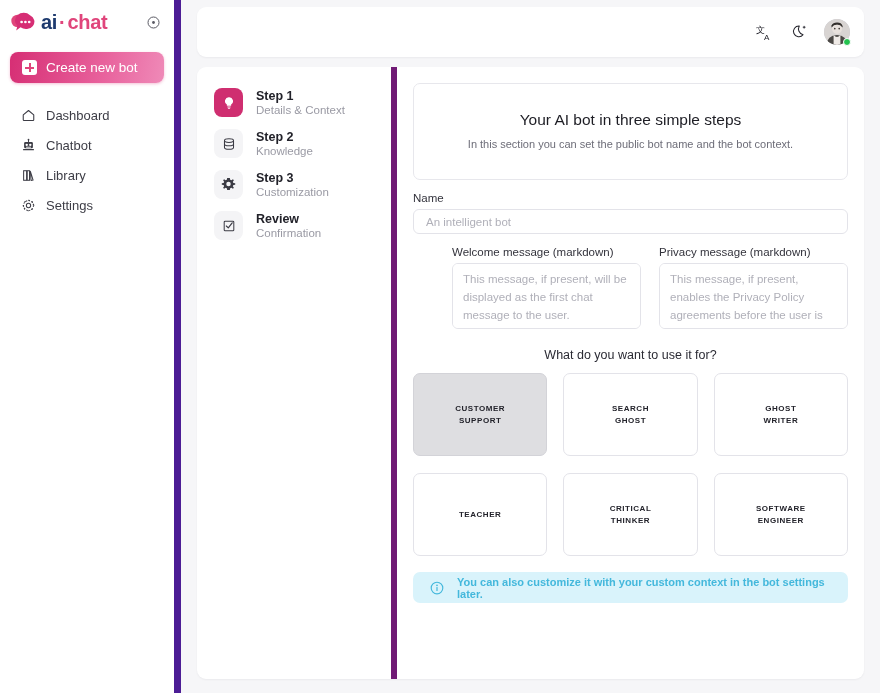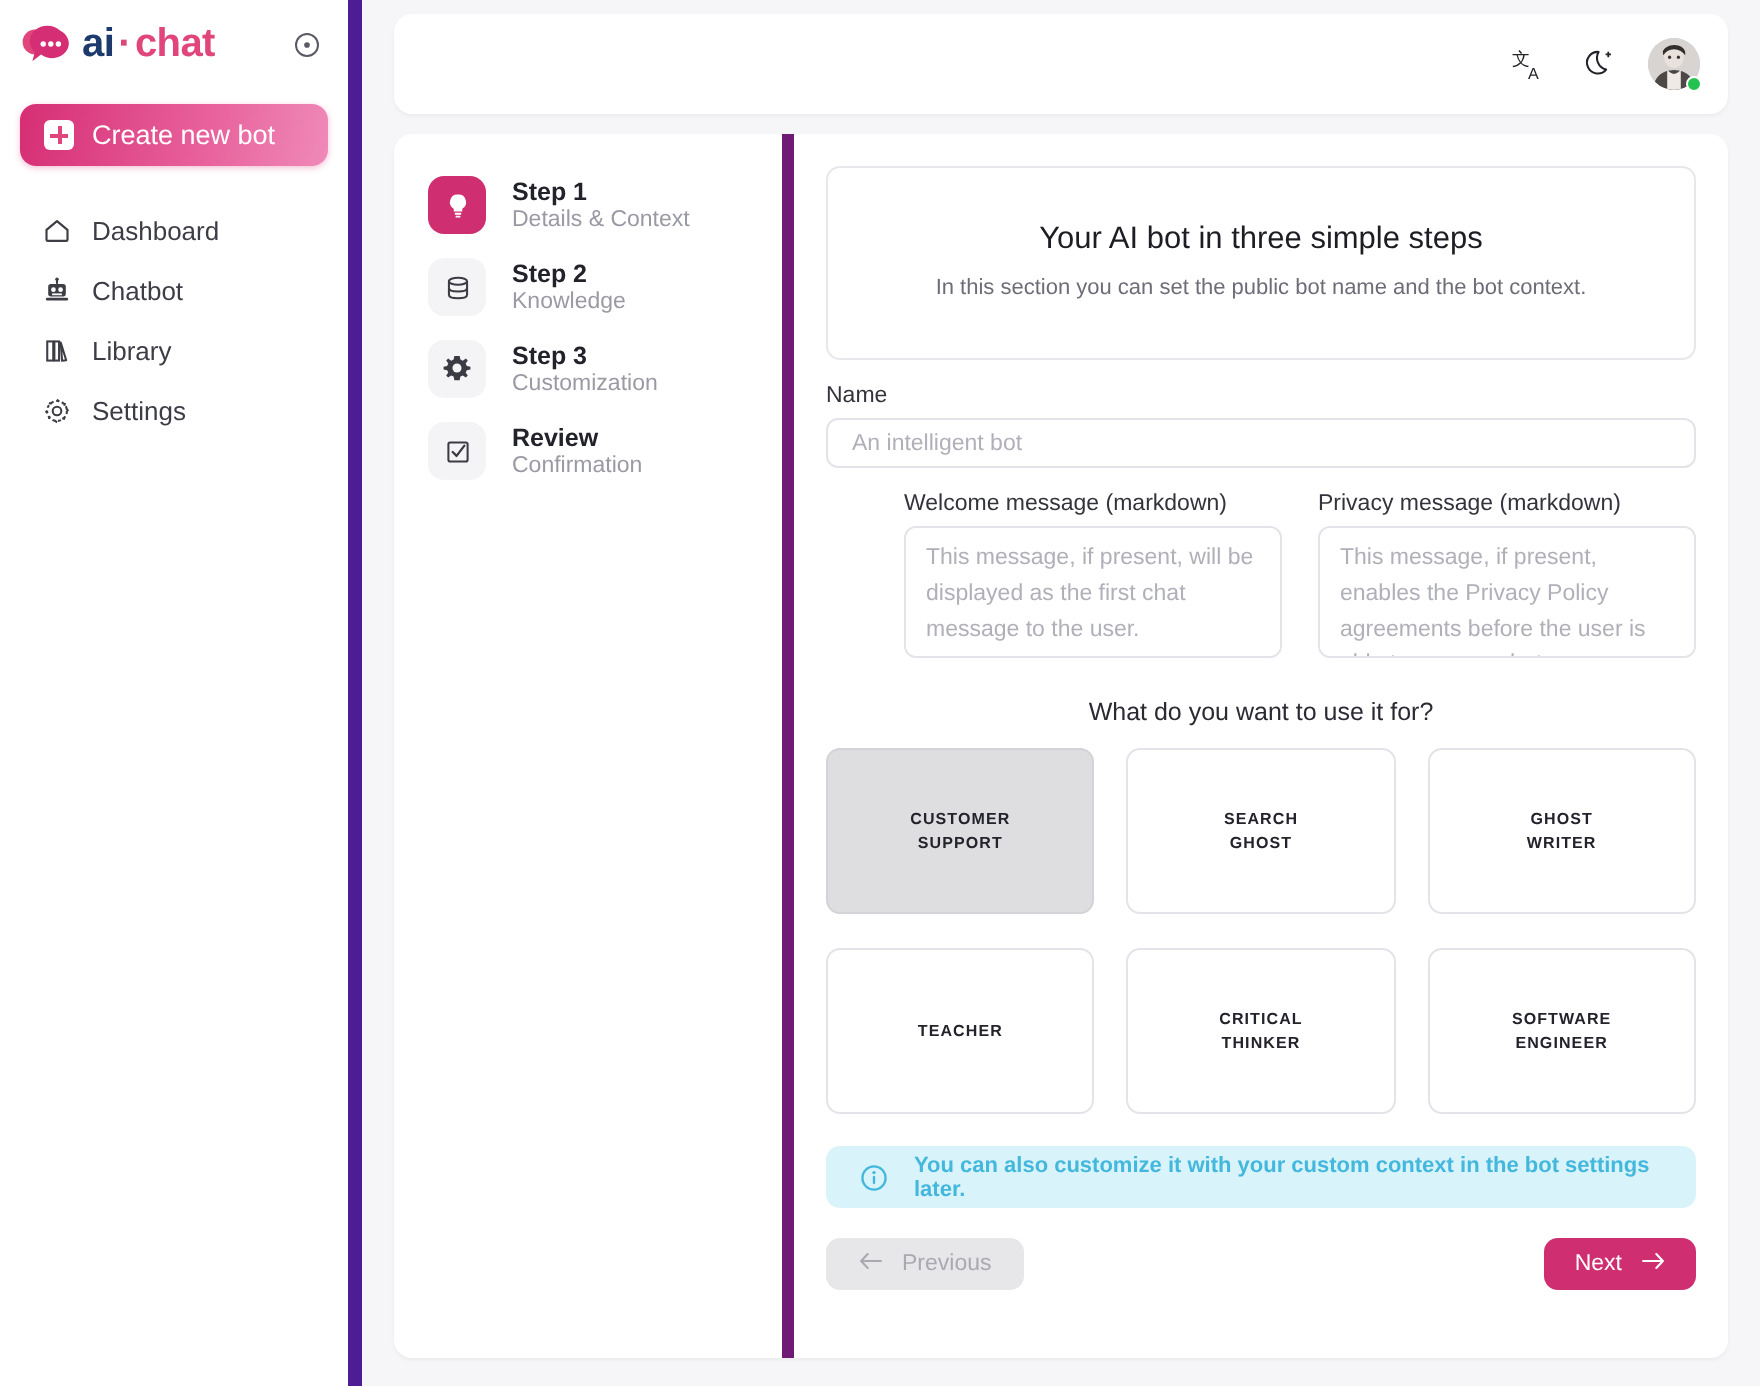--- a/index.html
+++ b/index.html
@@ -497,34 +497,16 @@
         <span class="info-icon">
           <svg viewBox="0 0 14 14" width="14" height="14">
             <circle cx="7" cy="7" r="5.8" fill="none" stroke="#44b8dc" stroke-width="1.15"></circle>
             <circle cx="7" cy="4.3" r="0.85" fill="#44b8dc"></circle>
             <rect x="6.4" y="5.9" width="1.2" height="4.2" rx="0.55" fill="#44b8dc"></rect>
           </svg>
         </span>
         <span class="info-text">You can also customize it with your custom context in the bot settings later.</span>
       </div>
 
-      <div class="actions">
-        <button class="btn-prev">
-          <span>
-            <svg viewBox="0 0 14 12" width="13" height="11">
-              <path d="M12.4 6 L1.8 6 M5.2 2.2 L1.6 6 L5.2 9.8" fill="none" stroke="#a9a9b2" stroke-width="1.15" stroke-linecap="round" stroke-linejoin="round"></path>
-            </svg>
-          </span>
-          <span>Previous</span>
-        </button>
-        <button class="btn-next">
-          <span>Next</span>
-          <span>
-            <svg viewBox="0 0 14 12" width="13" height="11">
-              <path d="M1.6 6 L12.2 6 M8.8 2.2 L12.4 6 L8.8 9.8" fill="none" stroke="#ffffff" stroke-width="1.15" stroke-linecap="round" stroke-linejoin="round"></path>
-            </svg>
-          </span>
-        </button>
-      </div>
 
     </div>
   </section>
 </div>
 
 </body></html>

